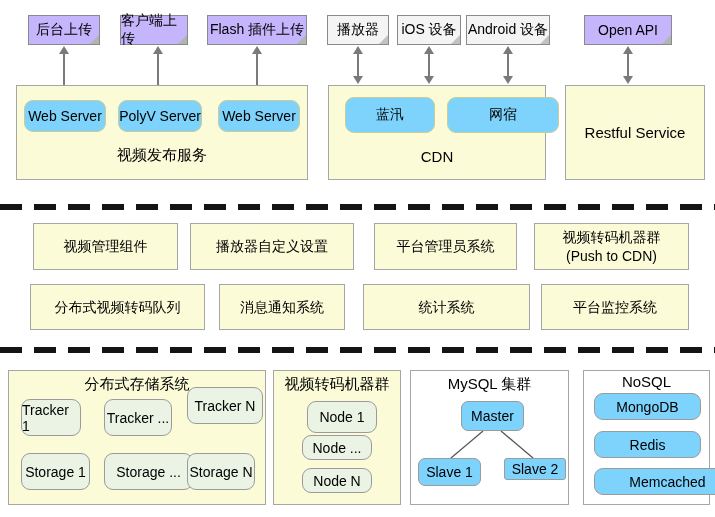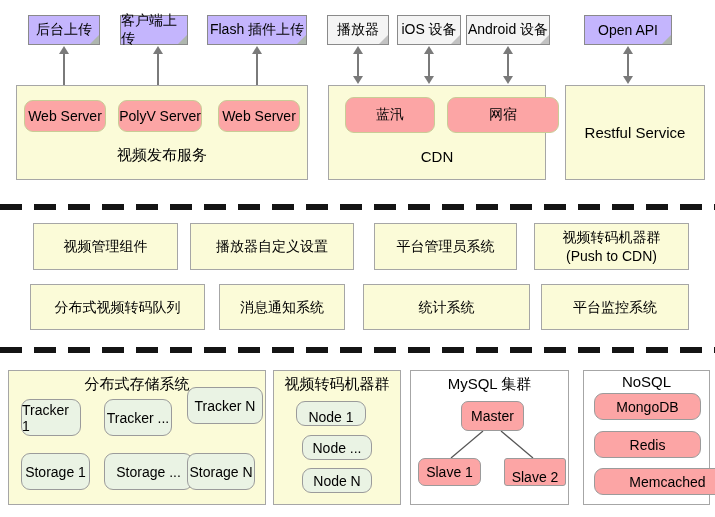--- a/index.html
+++ b/index.html
@@ -31,21 +31,21 @@
   
   .panel{
     position:absolute;background:#fbfbd8;border:1px solid #a6a6a6;box-sizing:border-box;
   }
   .panel-white{background:#ffffff;}
   .panel-title{
     position:absolute;left:0;right:0;text-align:center;font-size:15px;
   }
   
   .chip{
-    position:absolute;background:#fca5a5;border:1px solid #c9cc96;border-radius:9px;
+    position:absolute;background:#7dd3fc;border:1px solid #c9cc96;border-radius:9px;
     display:flex;align-items:center;justify-content:center;font-size:14px;box-sizing:border-box;
   }
   .chip-gray-border{border-color:#9b9b9b;}
   
   .chip-green{
     position:absolute;background:#eaf3e4;border:1px solid #9b9b9b;border-radius:9px;
     display:flex;align-items:center;justify-content:center;font-size:14px;box-sizing:border-box;
   }
   
   .midbox{
@@ -198,21 +198,21 @@
     <div class="chip-green" style="left:95px;top:82px;width:89px;height:37px;">
         <span>Storage ...</span>
       </div>
     <div class="chip-green" style="left:178px;top:82px;width:68px;height:37px;">
         <span>Storage N</span>
       </div>
   </div>
 
   <div class="panel" style="left:273px;top:370px;width:128px;height:135px;">
     <div class="panel-title" style="top:4px;">视频转码机器群</div>
-    <div class="chip-green" style="left:22px;top:30px;width:70px;height:25px;align-items:flex-end;">
+    <div class="chip-green" style="left:33px;top:30px;width:70px;height:32px;">
         <span>Node 1</span>
       </div>
     <div class="chip-green" style="left:28px;top:64px;width:70px;height:25px;">
         <span>Node ...</span>
       </div>
     <div class="chip-green" style="left:28px;top:97px;width:70px;height:25px;">
         <span>Node N</span>
       </div>
   </div>
 
@@ -221,21 +221,21 @@
     <svg class="conn-svg" width="157" height="133">
       <line x1="72" y1="60" x2="40" y2="87" stroke="#555" stroke-width="1.2"></line>
       <line x1="90" y1="60" x2="122" y2="87" stroke="#555" stroke-width="1.2"></line>
     </svg>
     <div class="chip chip-gray-border" style="left:50px;top:30px;width:63px;height:30px;border-radius:7px;">
         <span>Master</span>
       </div>
     <div class="chip chip-gray-border" style="left:7px;top:87px;width:63px;height:28px;border-radius:7px;">
         <span>Slave 1</span>
       </div>
-    <div class="chip chip-gray-border" style="left:93px;top:87px;width:62px;height:28px;border-radius:3px;align-items:flex-end;">
+    <div class="chip chip-gray-border" style="left:93px;top:87px;width:62px;height:22px;border-radius:3px;">
         <span>Slave 2</span>
       </div>
   </div>
 
   <div class="panel panel-white" style="left:583px;top:370px;width:127px;height:135px;">
     <div class="panel-title" style="top:2px;">NoSQL</div>
     <div class="chip chip-gray-border" style="left:10px;top:22px;width:107px;height:27px;">
         <span>MongoDB</span>
       </div>
     <div class="chip chip-gray-border" style="left:10px;top:60px;width:107px;height:27px;">

